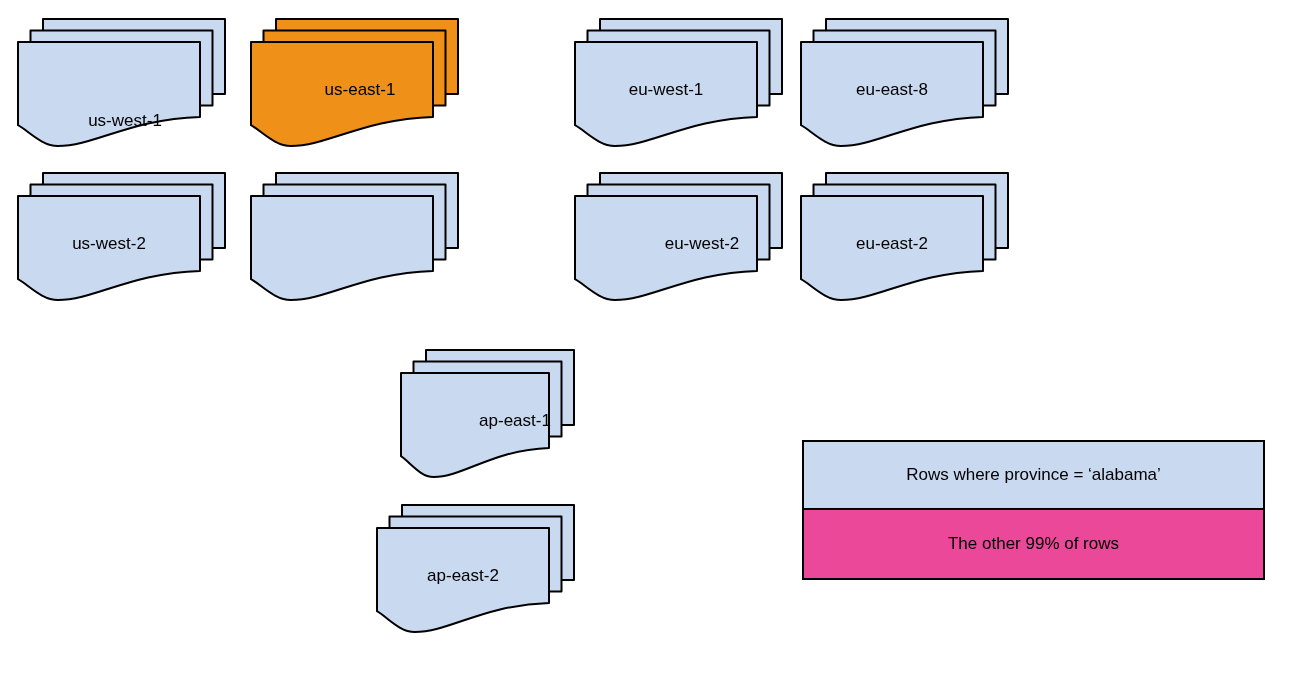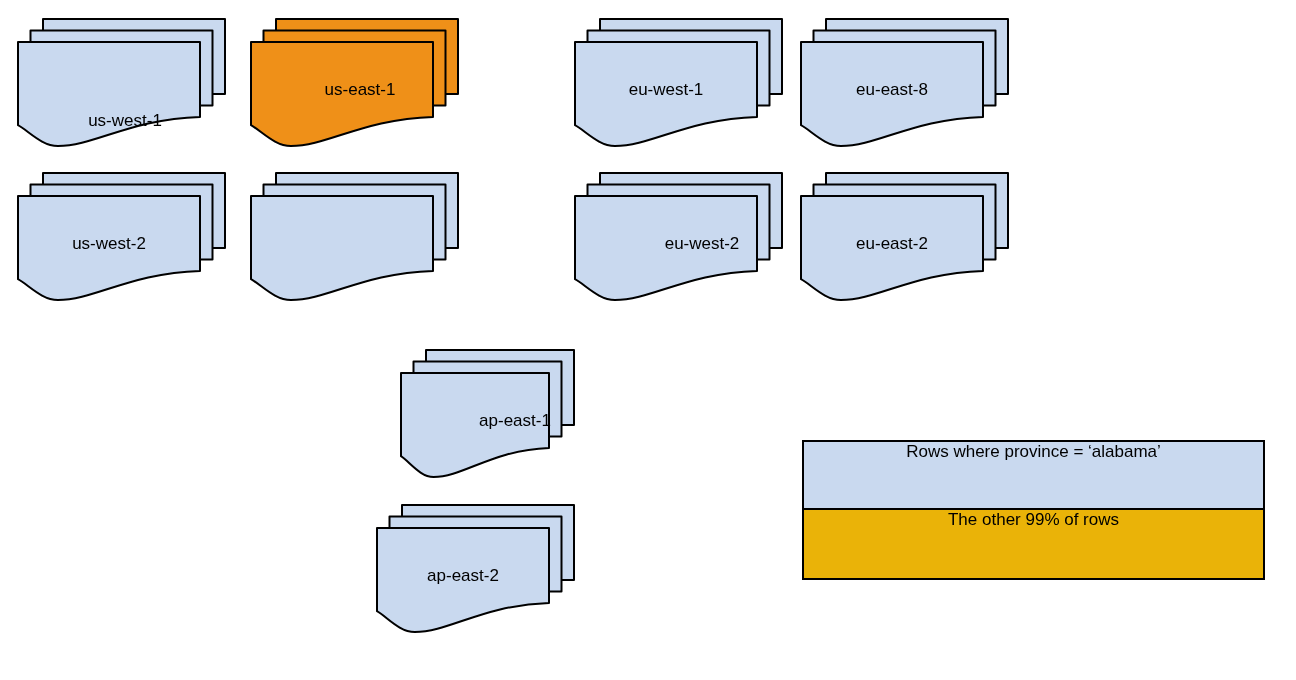--- a/index.html
+++ b/index.html
@@ -36,20 +36,21 @@
     pointer-events: none;
   }
   .legend {
     position: absolute;
     box-sizing: border-box;
     border: 2px solid #000000;
   }
   .legend-row {
     box-sizing: border-box;
     display: flex;
+    align-items: center;
     justify-content: center;
     font-family: "Liberation Sans", sans-serif;
     font-size: 17px;
     color: #000000;
     white-space: nowrap;
   }
   .legend-row.top {
     border-bottom: 2px solid #000000;
   }
 </style>
@@ -195,16 +196,16 @@
         </g>
       </svg>
       <div class="stack-label" style="top: 62.84px; left: 2px; width: 172px;">ap-east-2</div>
     </div>
   </div>
 
 <div class="legend" id="legend-box" style="left: 802px; top: 440px; width: 463px; height: 140px;">
   <div class="legend-row top" id="legend-row-0" style="background: rgb(201, 217, 239); height: 50%;">
     <span>Rows where province = ‘alabama’</span>
   </div>
-  <div class="legend-row" id="legend-row-1" style="background: #eab308; height: 50%;">
+  <div class="legend-row" id="legend-row-1" style="background: #ec4899; height: 50%;">
     <span>The other 99% of rows</span>
   </div>
 </div>
 
 </body></html>

